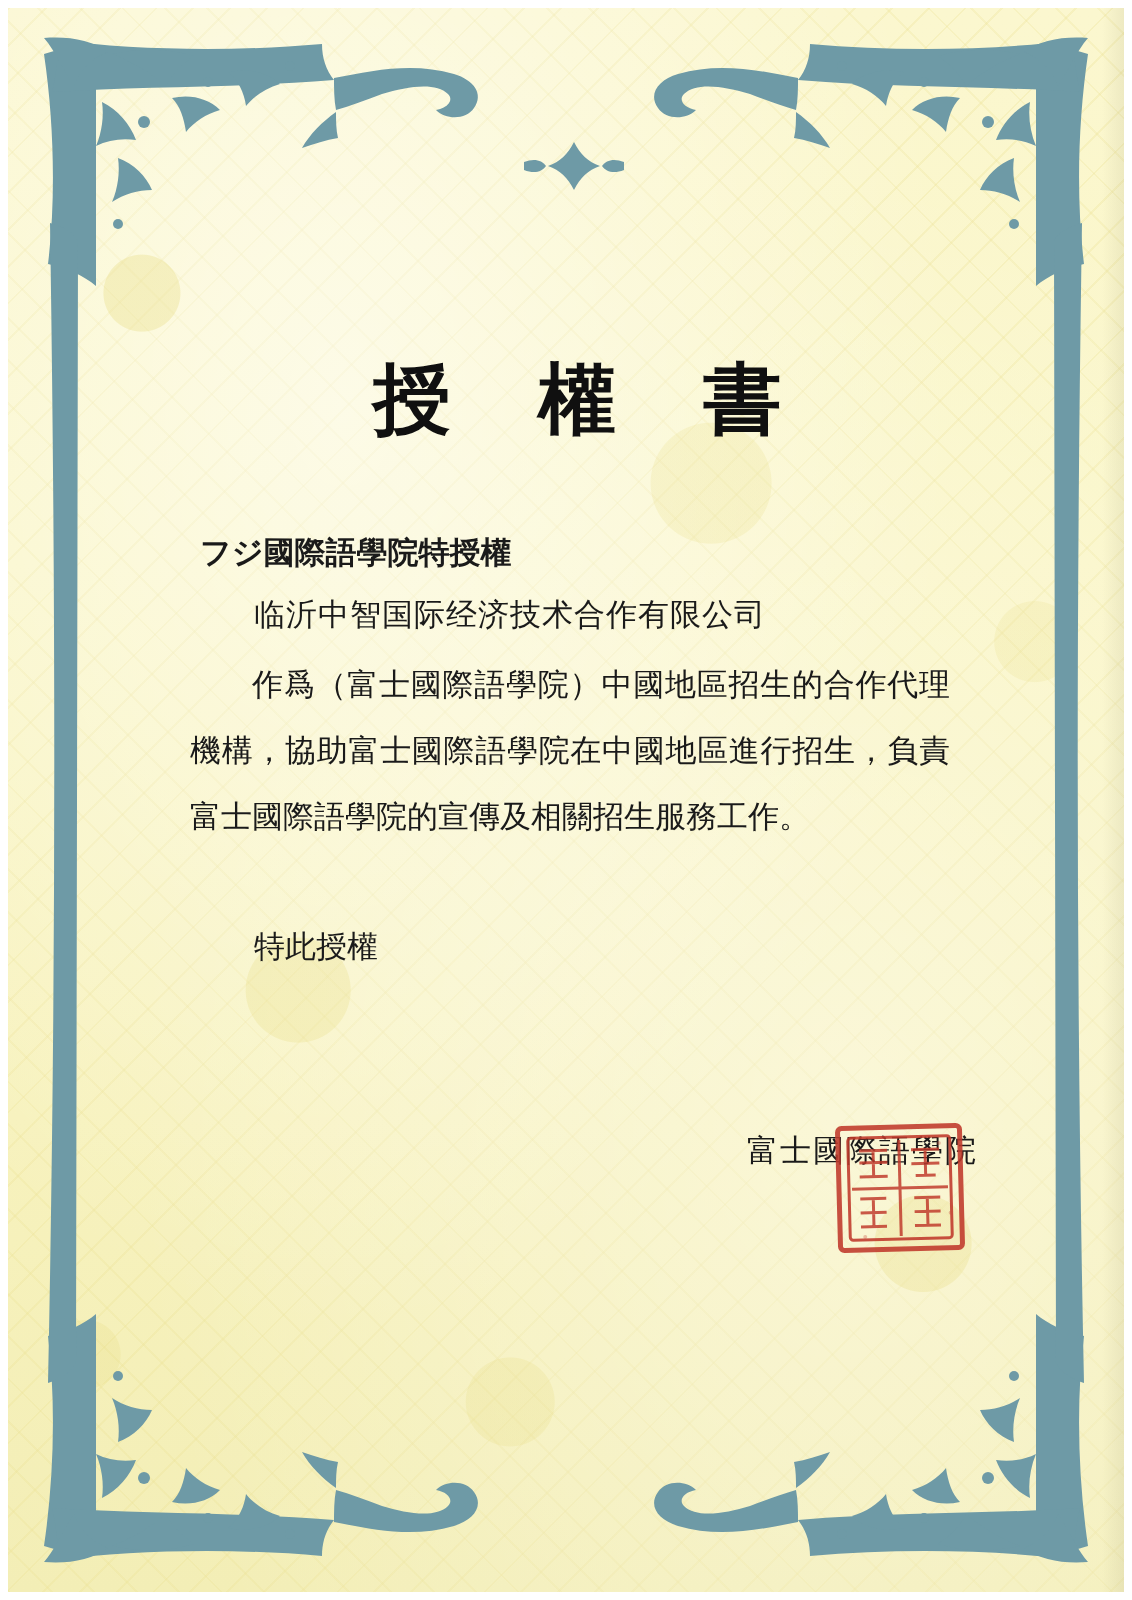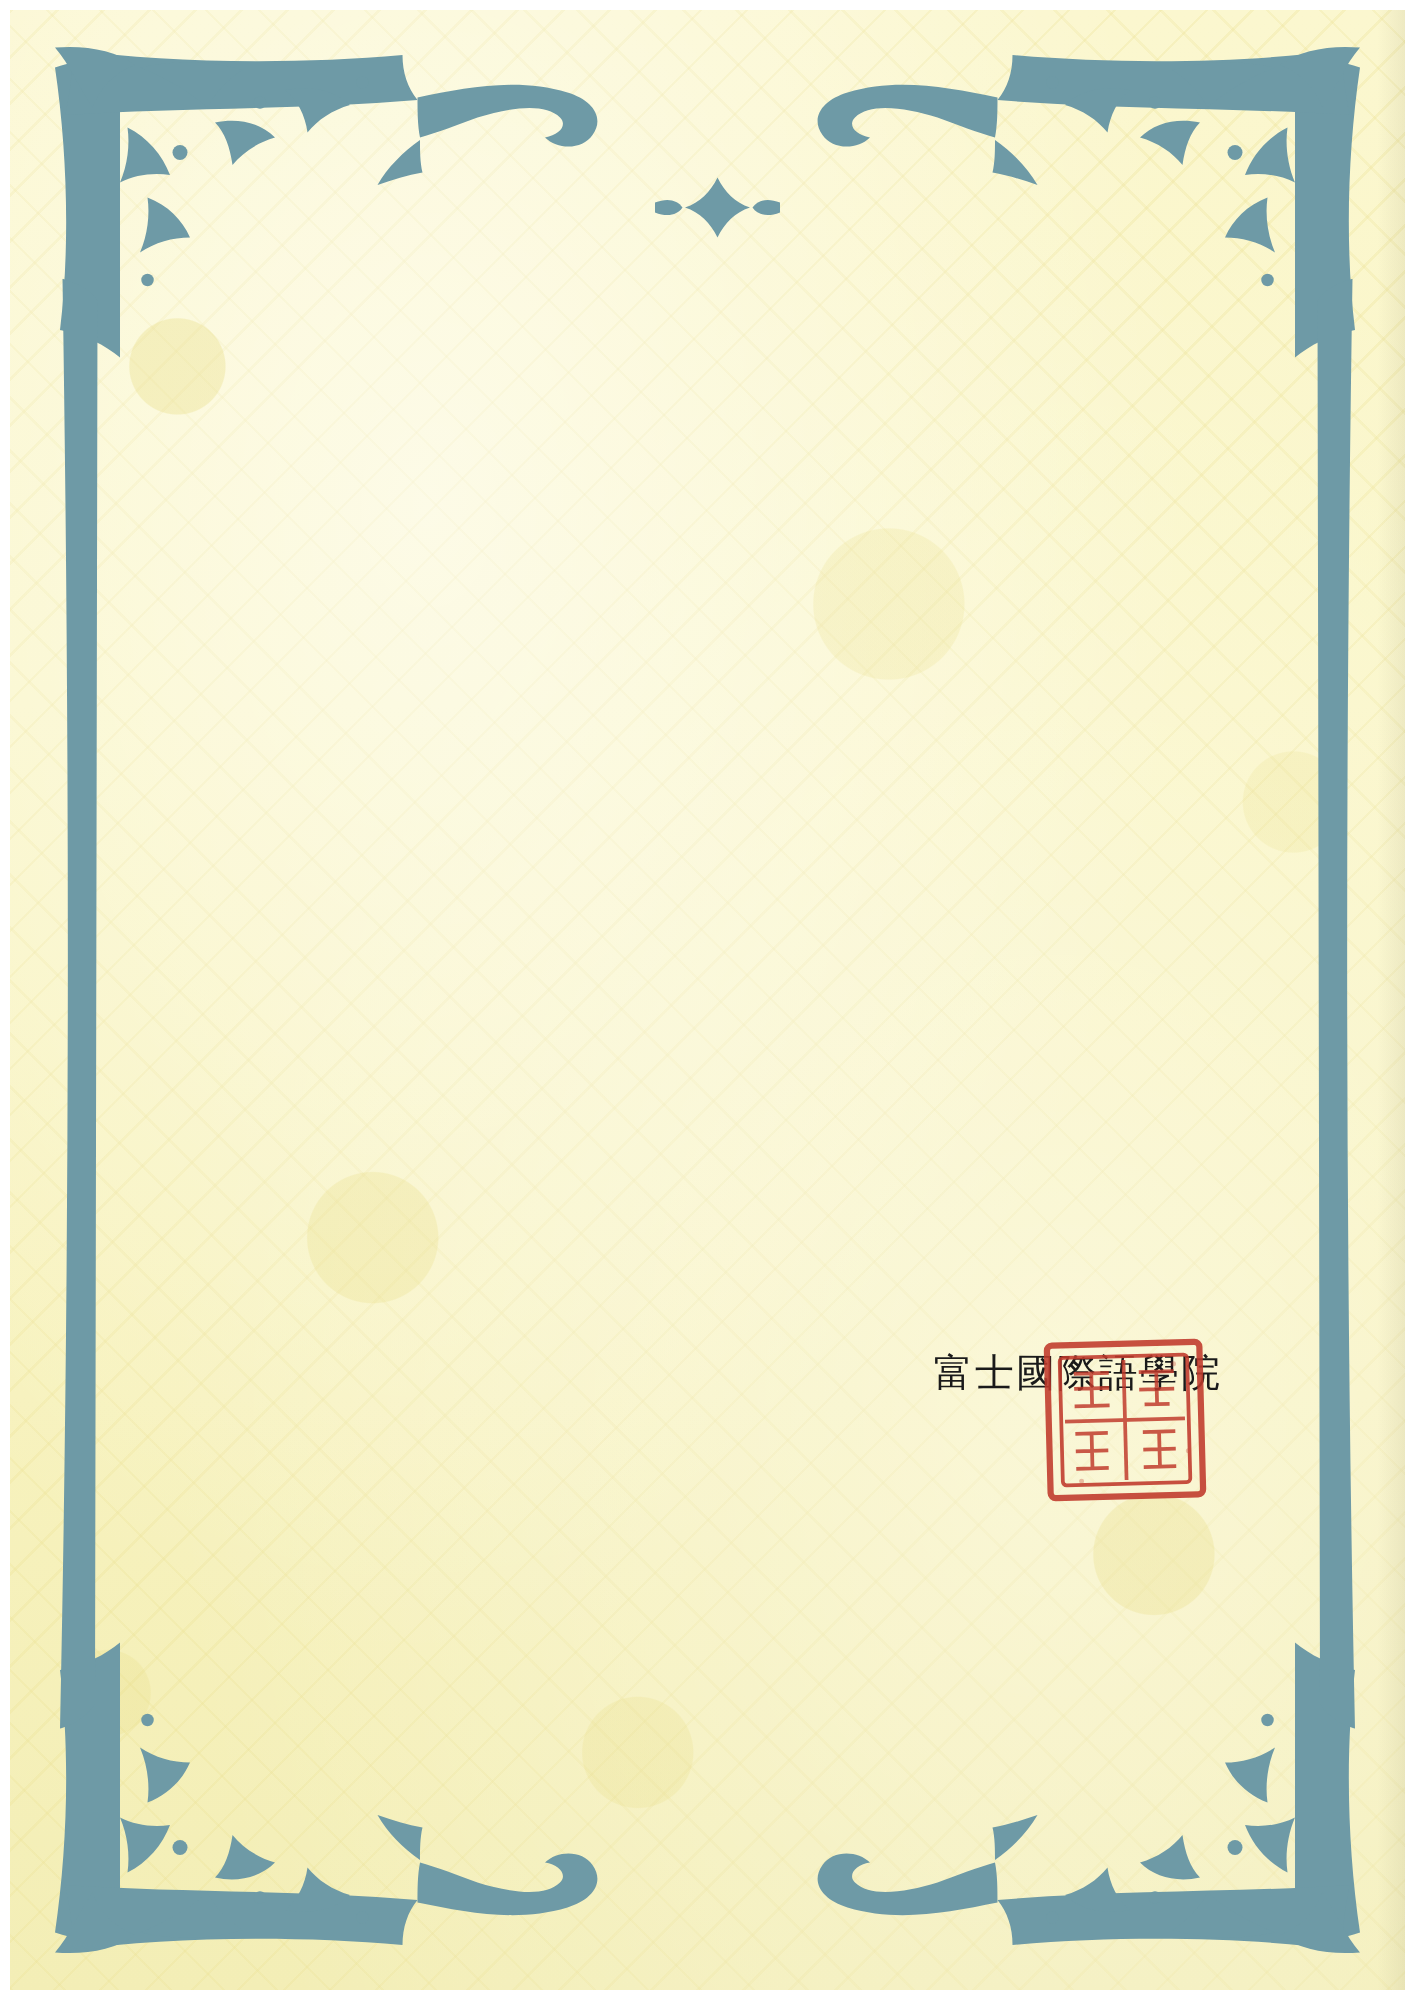--- a/index.html
+++ b/index.html
@@ -126,21 +126,21 @@
     margin-top: 66px;
     margin-left: 96px;
     font-size: 31px;
     font-family: "DejaVu Sans", "Liberation Sans", sans-serif;
   }
 
   
   .sign-area {
     position: absolute;
     left: 150px;
-    top: 1052px;
+    top: 1104px;
     width: 830px;
     height: 220px;
   }
 
   .issuer {
     position: absolute;
     right: 10px;
     top: 18px;
     font-size: 31px;
     letter-spacing: 2px;
@@ -299,20 +299,30 @@
     <div style="position:absolute;left:506px;top:128px;width:120px;height:60px;pointer-events:none;">
       <svg viewBox="0 0 120 60" xmlns="http://www.w3.org/2000/svg">
         <g fill="#6e9aa6">
           <path d="M60 6 C66 18 74 26 86 30 C74 34 66 42 60 54 C54 42 46 34 34 30 C46 26 54 18 60 6 Z"></path>
           <path d="M10 26 C20 22 28 24 32 30 C28 36 20 38 10 34 Z"></path>
           <path d="M110 26 C100 22 92 24 88 30 C92 36 100 38 110 34 Z"></path>
         </g>
       </svg>
     </div>
 
+    <div class="content">
+      <h1 class="title">授 權 書</h1>
+
+      <div class="body-block">
+        <div class="line-1">フジ國際語學院特授權</div>
+        <div class="line-2">临沂中智国际经济技术合作有限公司</div>
+        <div class="para">作爲（富士國際語學院）中國地區招生的合作代理機構，協助富士國際語學院在中國地區進行招生，負責富士國際語學院的宣傳及相關招生服務工作。</div>
+        <div class="closing">特此授權</div>
+      </div>
+    </div>
 
     <div class="sign-area">
       <div class="issuer">富士國際語學院</div>
 
 
       <div class="seal">
         <svg viewBox="0 0 140 140" xmlns="http://www.w3.org/2000/svg">
           <g stroke="#c0392b" fill="none" stroke-width="5">
             <rect x="9" y="9" width="122" height="122" rx="4"></rect>
             <rect x="19" y="19" width="102" height="102" rx="3" stroke-width="3"></rect>

